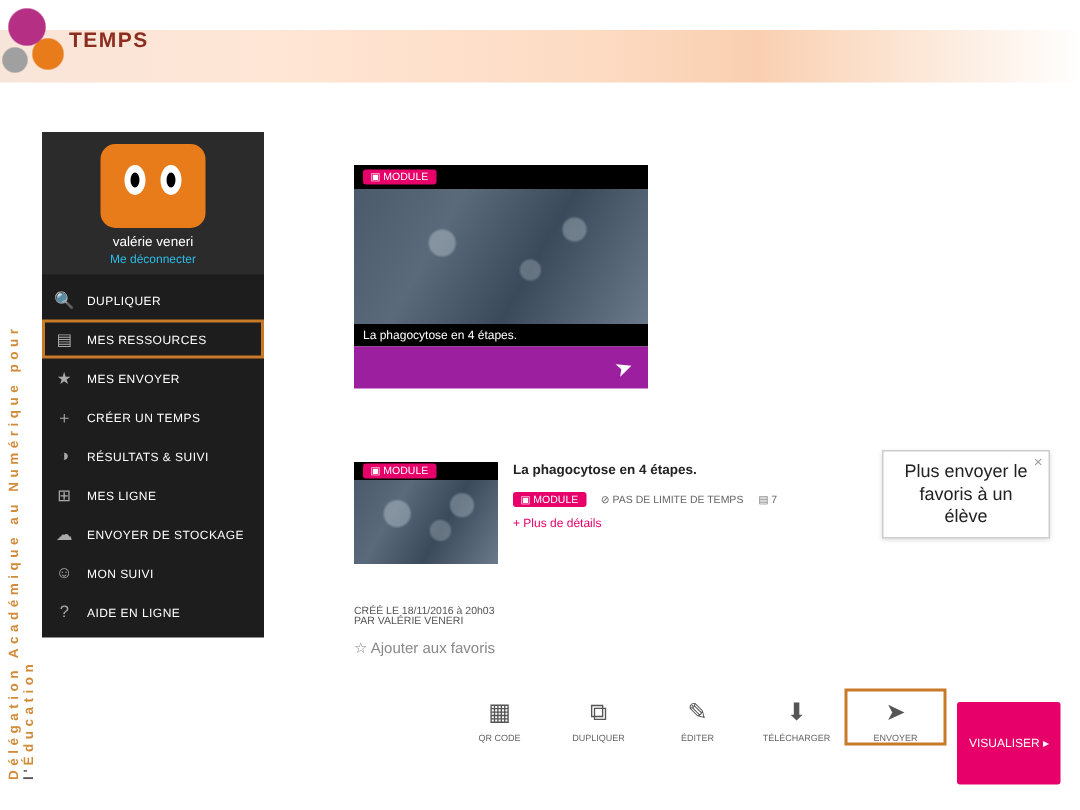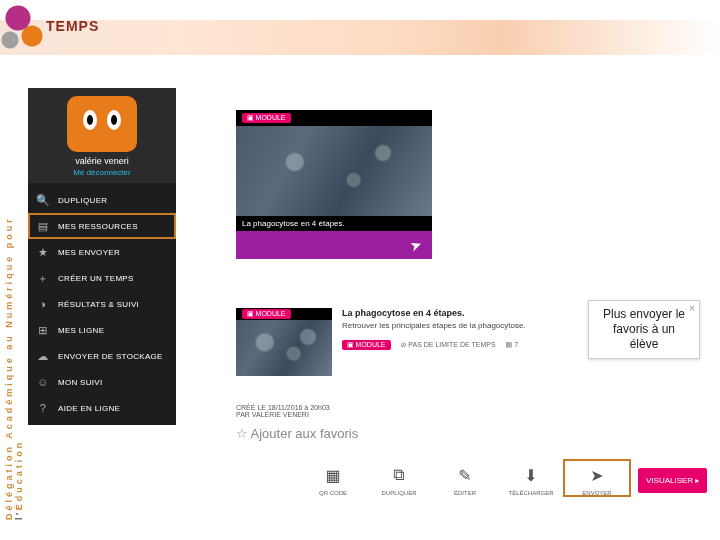--- a/index.html
+++ b/index.html
@@ -39,26 +39,26 @@
 .thumb .mod-header{height:12px}
 .thumb .mod-img{height:56px}
 .mod-info{flex:1;font-size:9px;color:#222}
 .mod-info .t{font-weight:bold;margin-bottom:3px}
 .mod-info .d{font-size:8px;color:#444}
 .meta{margin-top:10px;display:flex;gap:10px;align-items:center;font-size:7px;color:#666}
 .ml-badge{background:#e8006a;color:#fff;padding:1px 5px;border-radius:2px;font-size:7px}
 .details{color:#e8006a;font-size:8px;margin-top:6px}
 .cr{margin-top:28px;font-size:7px;color:#555}
 .cr-line2{font-size:7px;color:#555}
-.fav{margin-top:8px;font-size:13px;color:#888}
+.fav{margin-top:8px;font-size:10px;color:#888}
 .actions{position:absolute;left:300px;top:460px;width:420px;display:flex;align-items:flex-start}
 .act{width:66px;text-align:center;font-size:6px;color:#666}
 .act-icon{height:30px;display:flex;align-items:center;justify-content:center;font-size:16px;color:#555}
 .act.hl{outline:2px solid #c97a28;outline-offset:-1px}
-.visualiser{background:#e8006a;color:#fff;font-size:8px;padding:8px 8px;border-radius:2px;display:flex;align-items:center;gap:4px;margin-left:8px;margin-top:8px}
+.visualiser{background:#e8006a;color:#fff;font-size:8px;padding:23px 8px;border-radius:2px;display:flex;align-items:center;gap:4px;margin-left:8px;margin-top:8px}
 .tooltip{position:absolute;right:20px;top:300px;width:102px;background:#fff;border:1px solid #ccc;box-shadow:0 1px 3px rgba(0,0,0,.15);padding:6px 4px;text-align:center;font-size:12px;line-height:1.25;color:#222}
 .tooltip .x{position:absolute;right:4px;top:2px;font-size:10px;color:#999}
 </style>
 </head>
 <body>
 
 <div class="slide">
   <div class="header">
     <div class="header-bg"></div>
     <div class="logo">
@@ -139,26 +139,26 @@
   <div class="module-list">
     <div class="list-row">
       <div class="thumb">
         <div class="mod-header">
             <span class="badge">▣ MODULE</span>
           </div>
         <div class="mod-img"></div>
       </div>
       <div class="mod-info">
         <div class="t">La phagocytose en 4 étapes.</div>
-        <div class="d">Retrouver les principales étapes de la phagocytose.</div>
         <div class="meta">
           <span class="ml-badge">▣ MODULE</span>
           <span>⊘ PAS DE LIMITE DE TEMPS</span>
           <span>▤ 7</span>
         </div>
+        <div class="details">+ Plus de détails</div>
       </div>
     </div>
     <div class="cr">CRÉÉ LE 18/11/2016 à 20h03</div>
     <div class="cr-line2">PAR VALÉRIE VENERI</div>
     <div class="fav">☆  Ajouter aux favoris</div>
   </div>
 
   <div class="actions">
     <div class="act">
         <div class="act-icon">▦</div>

